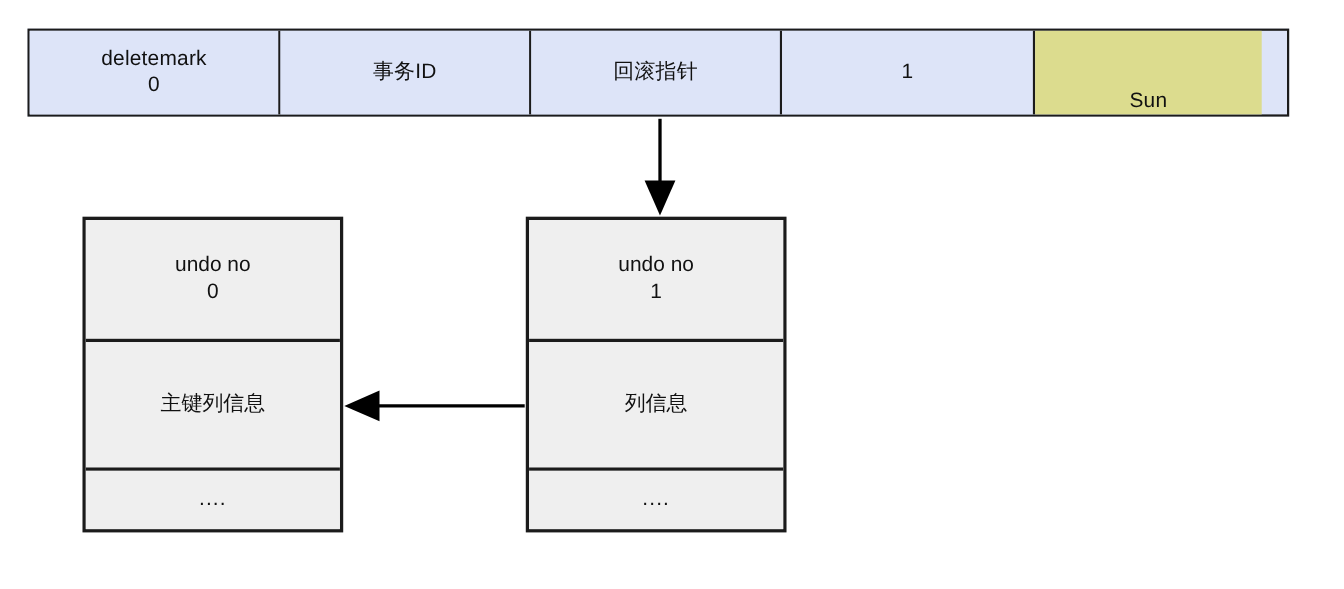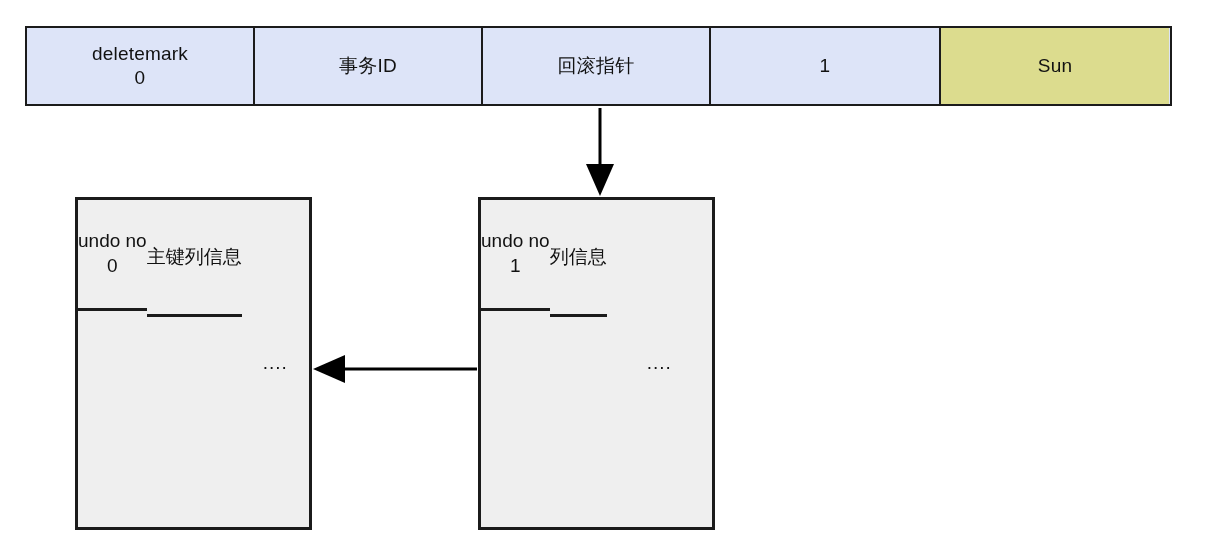--- a/index.html
+++ b/index.html
@@ -58,33 +58,33 @@
   }
   .cell-line2 {
     display: block;
   }
 
   
   .cell-deletemark { width: 228px; }
   .cell-trxid      { width: 228px; justify-content: center; }
   .cell-rollptr    { width: 228px; align-items: center; }
   .cell-value      { width: 230px; }
-  .cell-sun        { width: 228px; }
+  .cell-sun        { width: 206px; justify-content: flex-end; }
 
   
   .undo-box {
     position: absolute;
     width: 237px;
     box-sizing: border-box;
     border: 3px solid #1b1b1b;
     background: #efefef;
     top: 197px;
-    height: 333px;
+    height: 287px;
     display: flex;
-    flex-direction: row;
+    flex-direction: column;
   }
   .undo-box.left  { left: 75px; }
   .undo-box.right { left: 478px; }
 
   .undo-seg {
     box-sizing: border-box;
     border-bottom: 3px solid #1b1b1b;
     display: flex;
     flex-direction: column;
     align-items: center;

